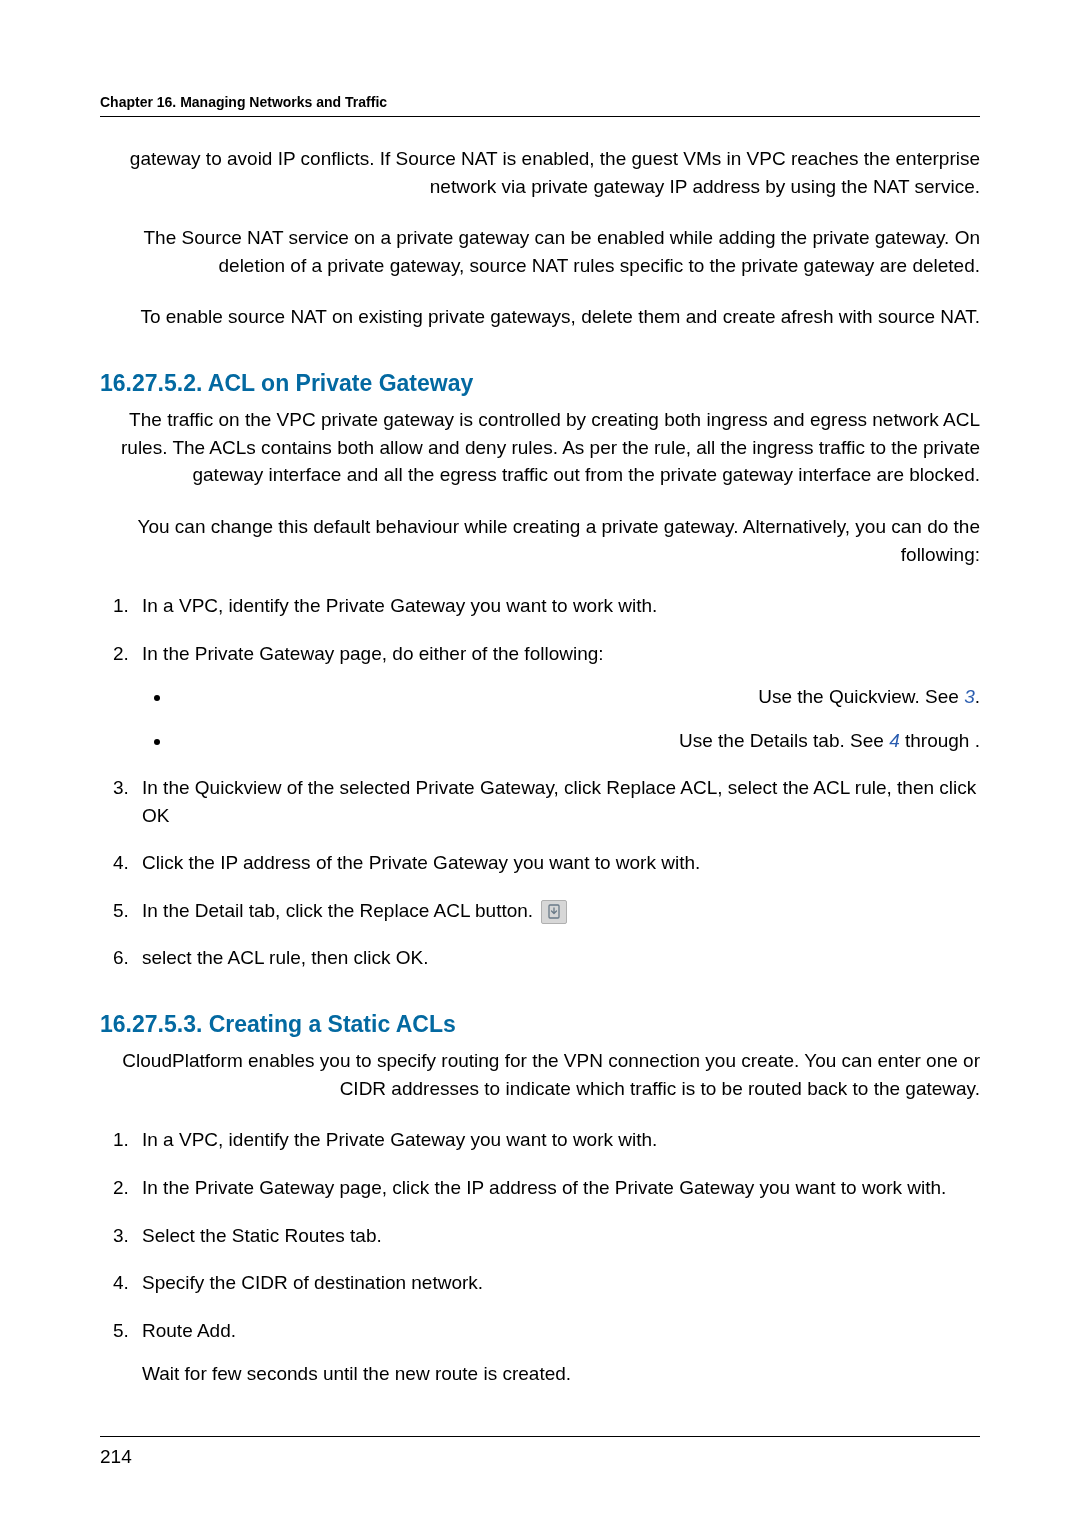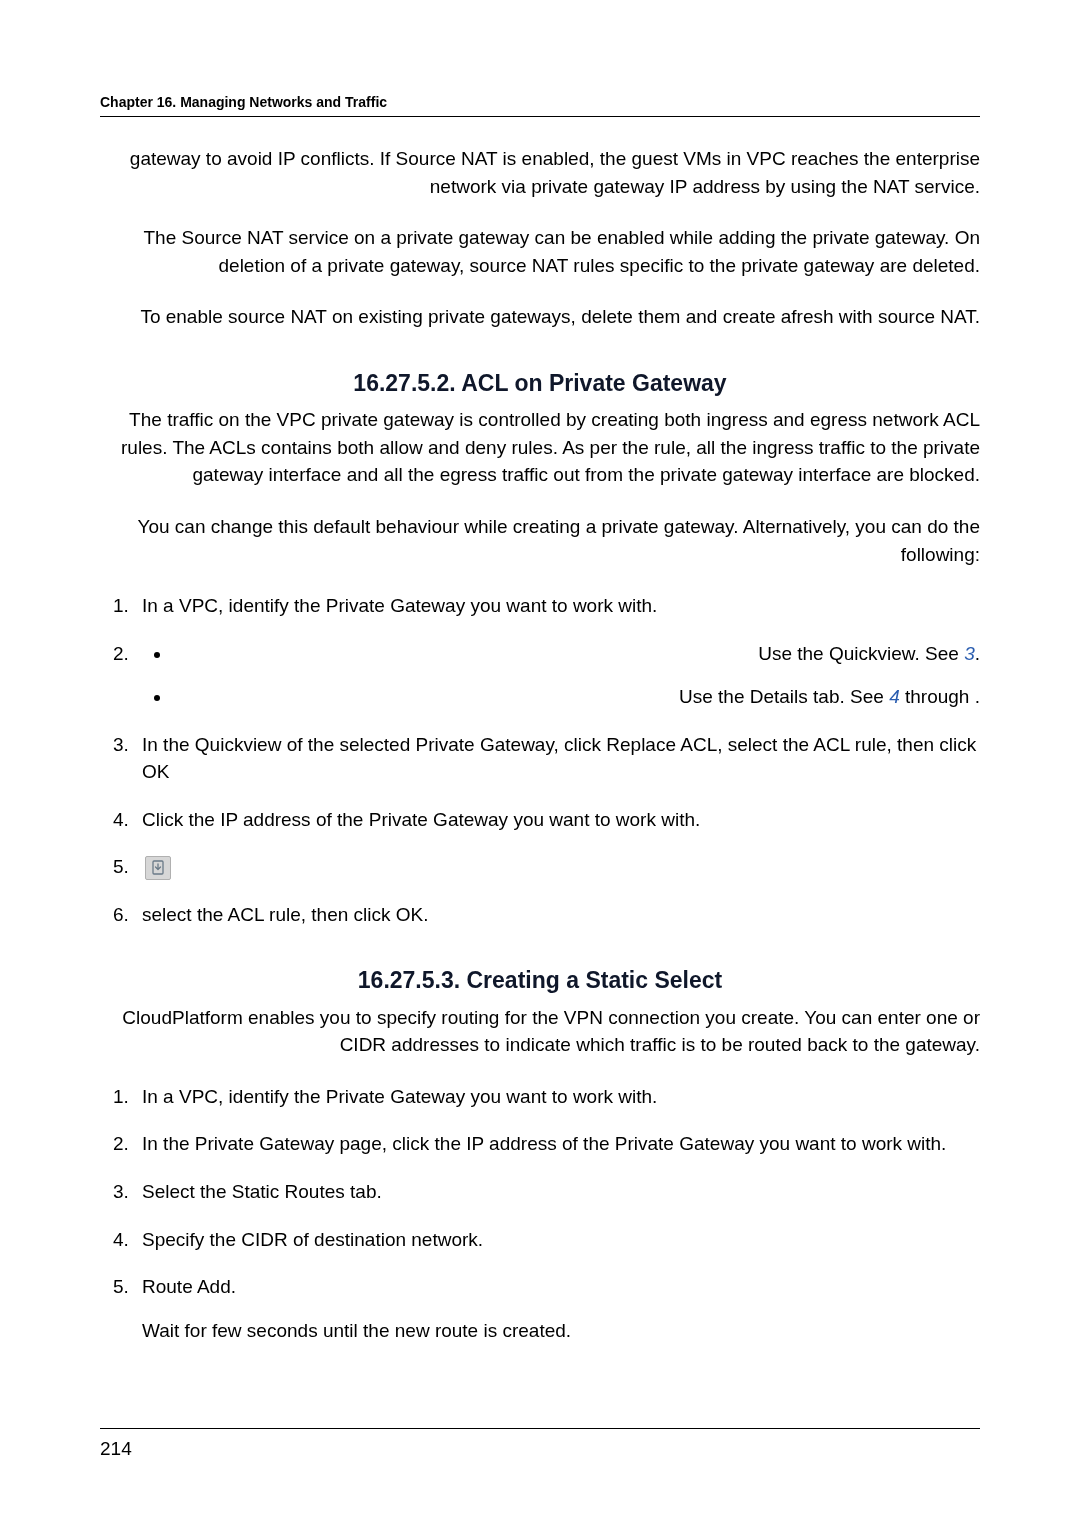--- a/index.html
+++ b/index.html
@@ -18,26 +18,25 @@
     font-size: 14px;
     padding-bottom: 4px;
     border-bottom: 1.5px solid #000;
     margin-bottom: 28px;
   }
   .para {
     margin-bottom: 24px;
     text-align: right;
   }
   h3.section-title {
-    color: #0f172a;
+    color: #0369a1;
     font-size: 23px;
     font-weight: bold;
     margin-top: 36px;
     margin-bottom: 6px;
-    text-align: center;
   }
   ol {
     list-style: decimal;
     padding-left: 34px;
     margin-top: 4px;
   }
   ol > li {
     padding-left: 8px;
     margin-bottom: 20px;
   }
@@ -68,21 +67,21 @@
     top: 3px; left: 5px;
     width: 14px; height: 16px;
   }
   .li-sub {
     margin-top: 16px;
   }
   .footer {
     position: absolute;
     left: 100px;
     right: 100px;
-    bottom: 64px;
+    bottom: 56px;
     border-top: 1.5px solid #000;
     padding-top: 6px;
     font-size: 19px;
   }
 </style>
 </head>
 <body>
 
 <div class="chapter-header">Chapter 16. Managing Networks and Traffic</div>
 
@@ -92,51 +91,53 @@
 
 <h3 class="section-title">16.27.5.2. ACL on Private Gateway</h3>
 <p class="para" style="margin-bottom:24px">The traffic on the VPC private gateway is controlled by creating both ingress and egress network ACL rules. The ACLs contains both allow and deny rules. As per the rule, all the ingress traffic to the private gateway interface and all the egress traffic out from the private gateway interface are blocked.</p>
 <p class="para">You can change this default behaviour while creating a private gateway. Alternatively, you can do the following:</p>
 
 <ol>
   <li>
     <span>In a VPC, identify the Private Gateway you want to work with.</span>
   </li>
   <li>
+    <span>In the Private Gateway page, do either of the following:</span>
     <ul class="bullets">
       <li>
         <span>Use the Quickview. See </span><a class="link">3</a><span>.</span>
       </li>
       <li style="margin-bottom:7px">
         <span>Use the Details tab. See </span><a class="link">4</a><span> through .</span>
       </li>
     </ul>
   </li>
   <li>
     <span>In the Quickview of the selected Private Gateway, click Replace ACL, select the ACL rule, then click OK</span>
   </li>
   <li>
     <span>Click the IP address of the Private Gateway you want to work with.</span>
   </li>
   <li>
     <div>
+      <span>In the Detail tab, click the Replace ACL button.</span>
       <span class="inline-icon">
         <svg viewBox="0 0 14 16">
           <rect x="2" y="1" width="10" height="13" rx="1" fill="none" stroke="#6a7a88" stroke-width="1.3"></rect>
           <path d="M7 4 L7 9 M4.5 7 L7 9.5 L9.5 7" fill="none" stroke="#6a7a88" stroke-width="1.3" stroke-linecap="round" stroke-linejoin="round"></path>
         </svg>
       </span>
     </div>
   </li>
   <li>
     <span>select the ACL rule, then click OK.</span>
   </li>
 </ol>
 
-<h3 class="section-title">16.27.5.3. Creating a Static Select</h3>
+<h3 class="section-title">16.27.5.3. Creating a Static ACLs</h3>
 <p class="para">CloudPlatform enables you to specify routing for the VPN connection you create. You can enter one or CIDR addresses to indicate which traffic is to be routed back to the gateway.</p>
 
 <ol>
   <li>
     <span>In a VPC, identify the Private Gateway you want to work with.</span>
   </li>
   <li>
     <span>In the Private Gateway page, click the IP address of the Private Gateway you want to work with.</span>
   </li>
   <li>

